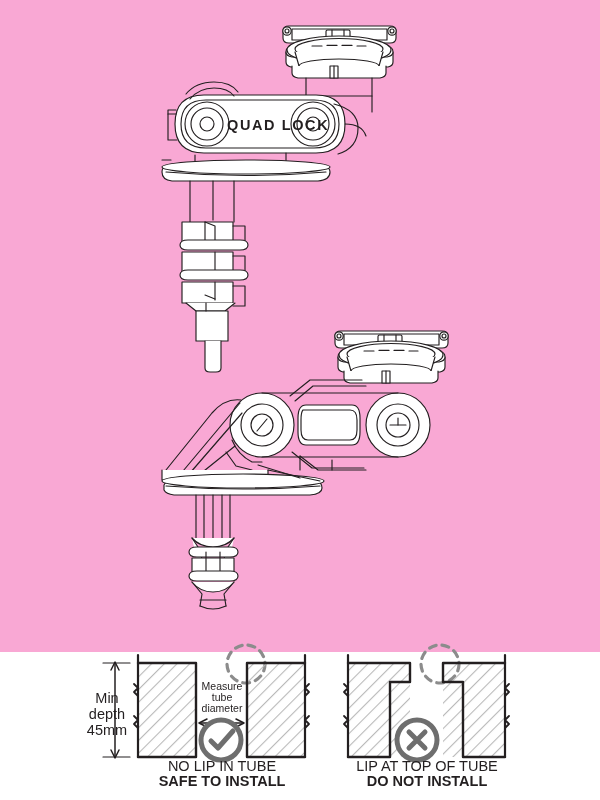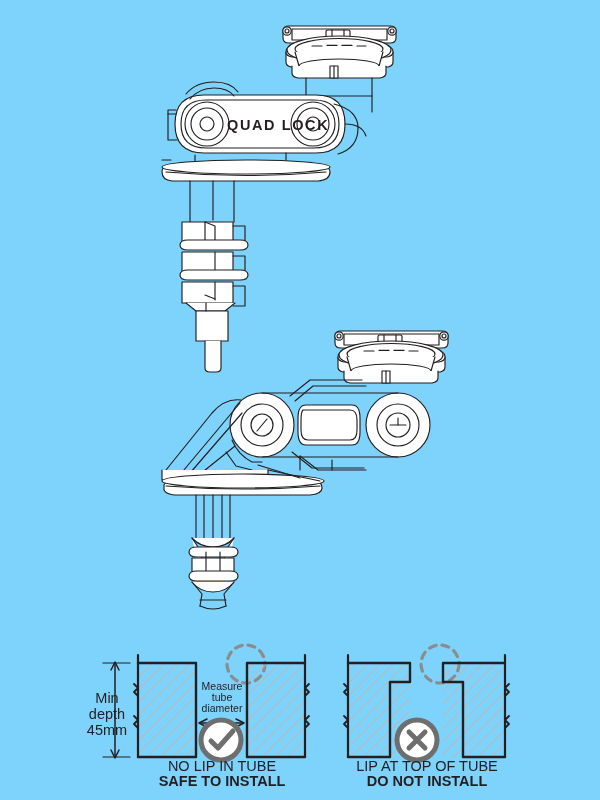--- a/index.html
+++ b/index.html
@@ -2,21 +2,21 @@
 <html><head>
 <meta charset="utf-8">
 <title>Quad Lock Mount Diagram</title>
 <style>
   html,body{margin:0;padding:0;background:#ffffff;}
   body{
     width:600px;height:800px;overflow:hidden;position:relative;
     font-family:"Liberation Sans", sans-serif;
     color:#231f20;
   }
-  .page{position:relative;width:600px;height:800px;background:#7dd3fc;}
+  .page{position:relative;width:600px;height:652px;background:#f9a8d4;}
   .stage{position:absolute;inset:0;}
   svg{display:block;}
   .hidden-text{position:absolute;width:1px;height:1px;overflow:hidden;clip:rect(0 0 0 0);}
 </style>
 </head>
 <body>
 
 <div class="page">
   <div class="stage">
 

